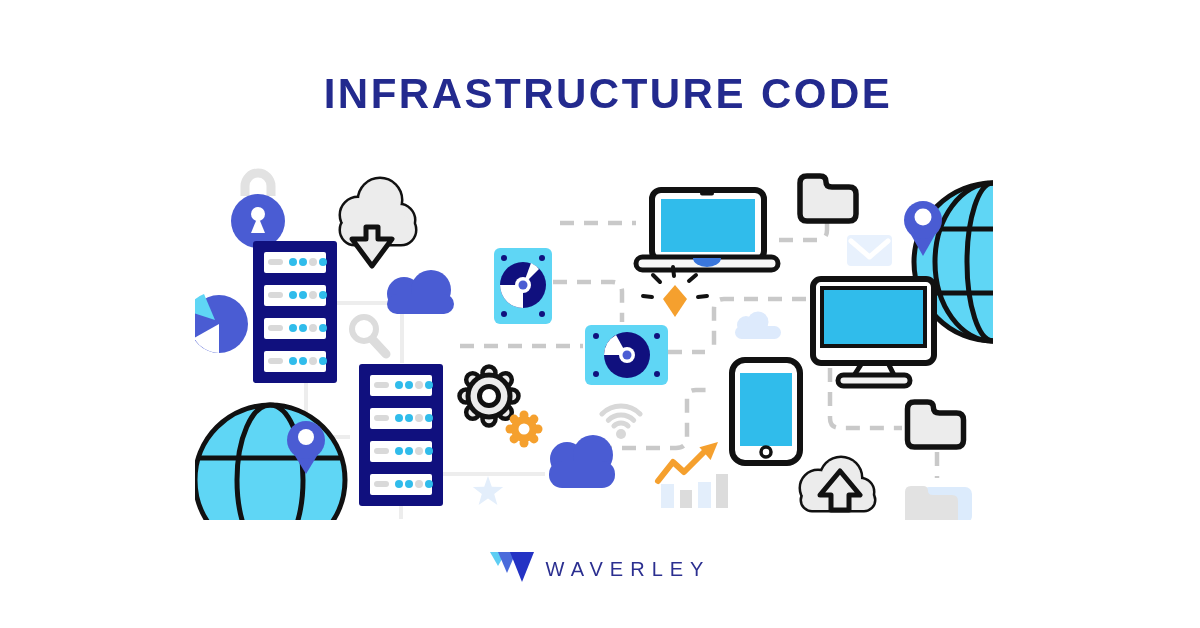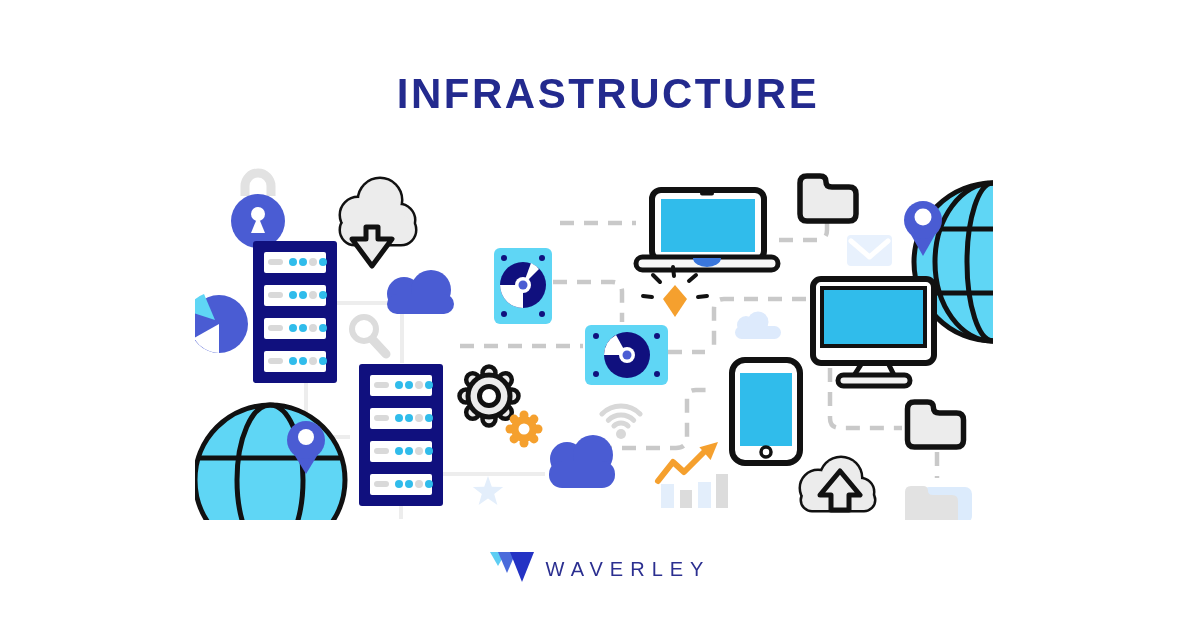--- a/index.html
+++ b/index.html
@@ -38,20 +38,21 @@
     color:var(--logo_navy);
   }
 </style>
 </head>
 <body>
 
 <div class="canvas">
 
   <h1 class="title">
     <span>INFRASTRUCTURE</span>
+    <span>CODE</span>
   </h1>
 
   <svg class="illu" width="1200" height="628" viewBox="0 0 1200 628">
     <defs>
       <clipPath id="band">
           <rect x="195" y="158" width="798" height="362"></rect>
         </clipPath>
     </defs>
     <g clip-path="url(#band)">
 

